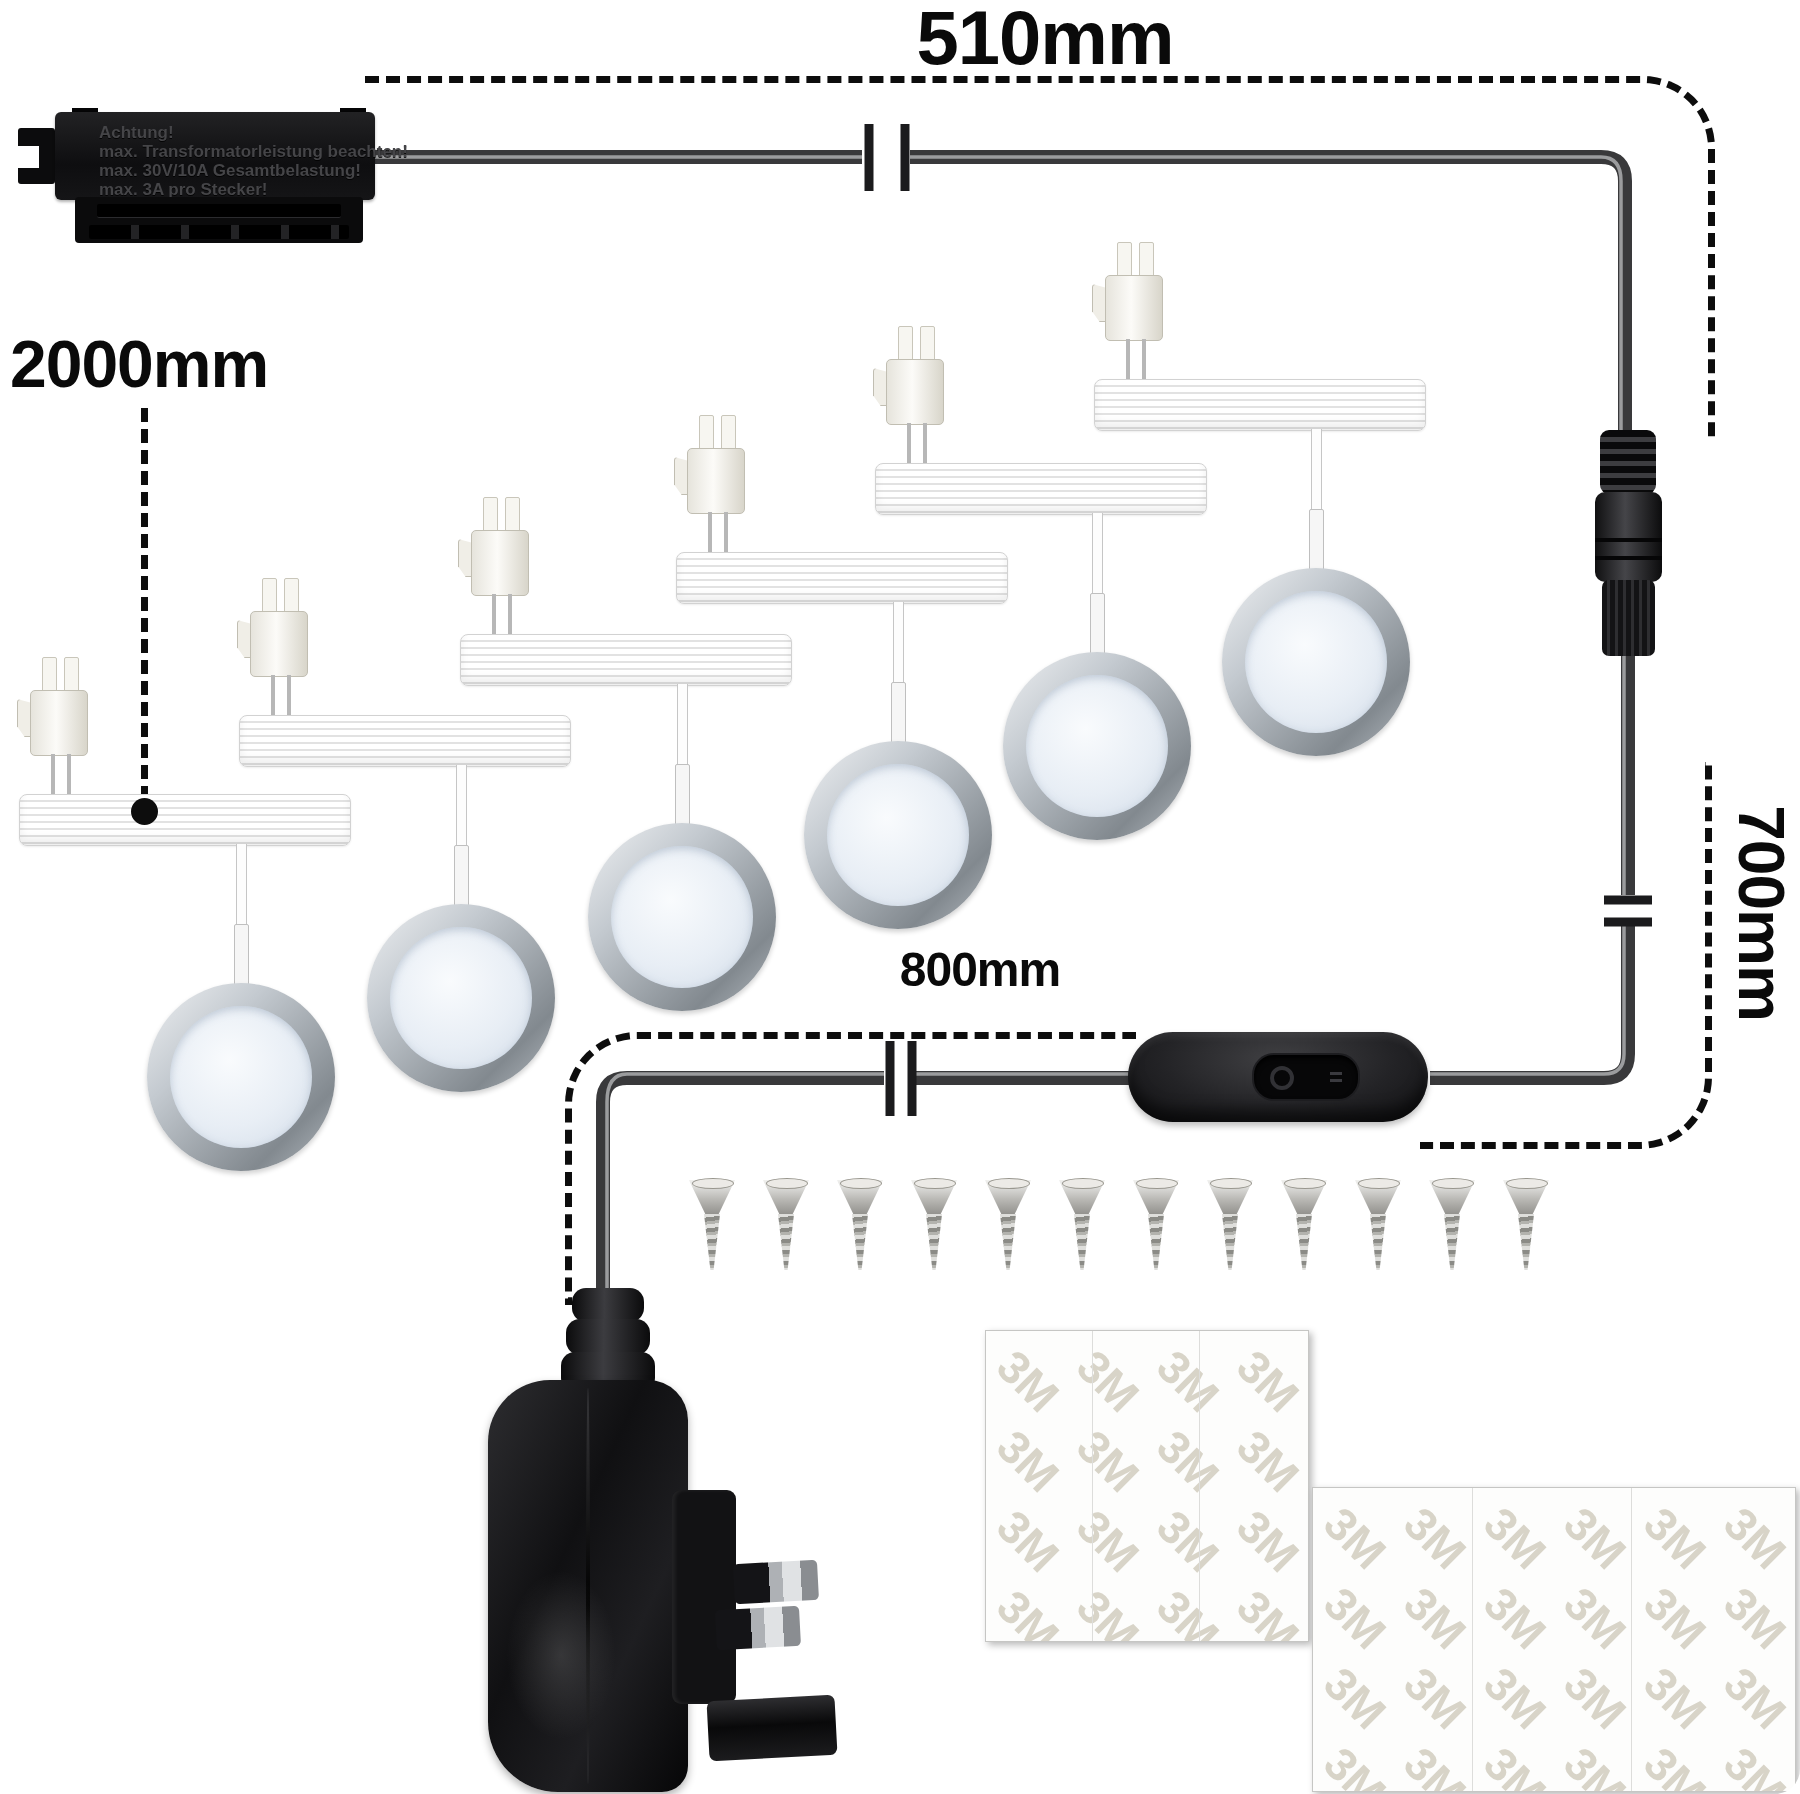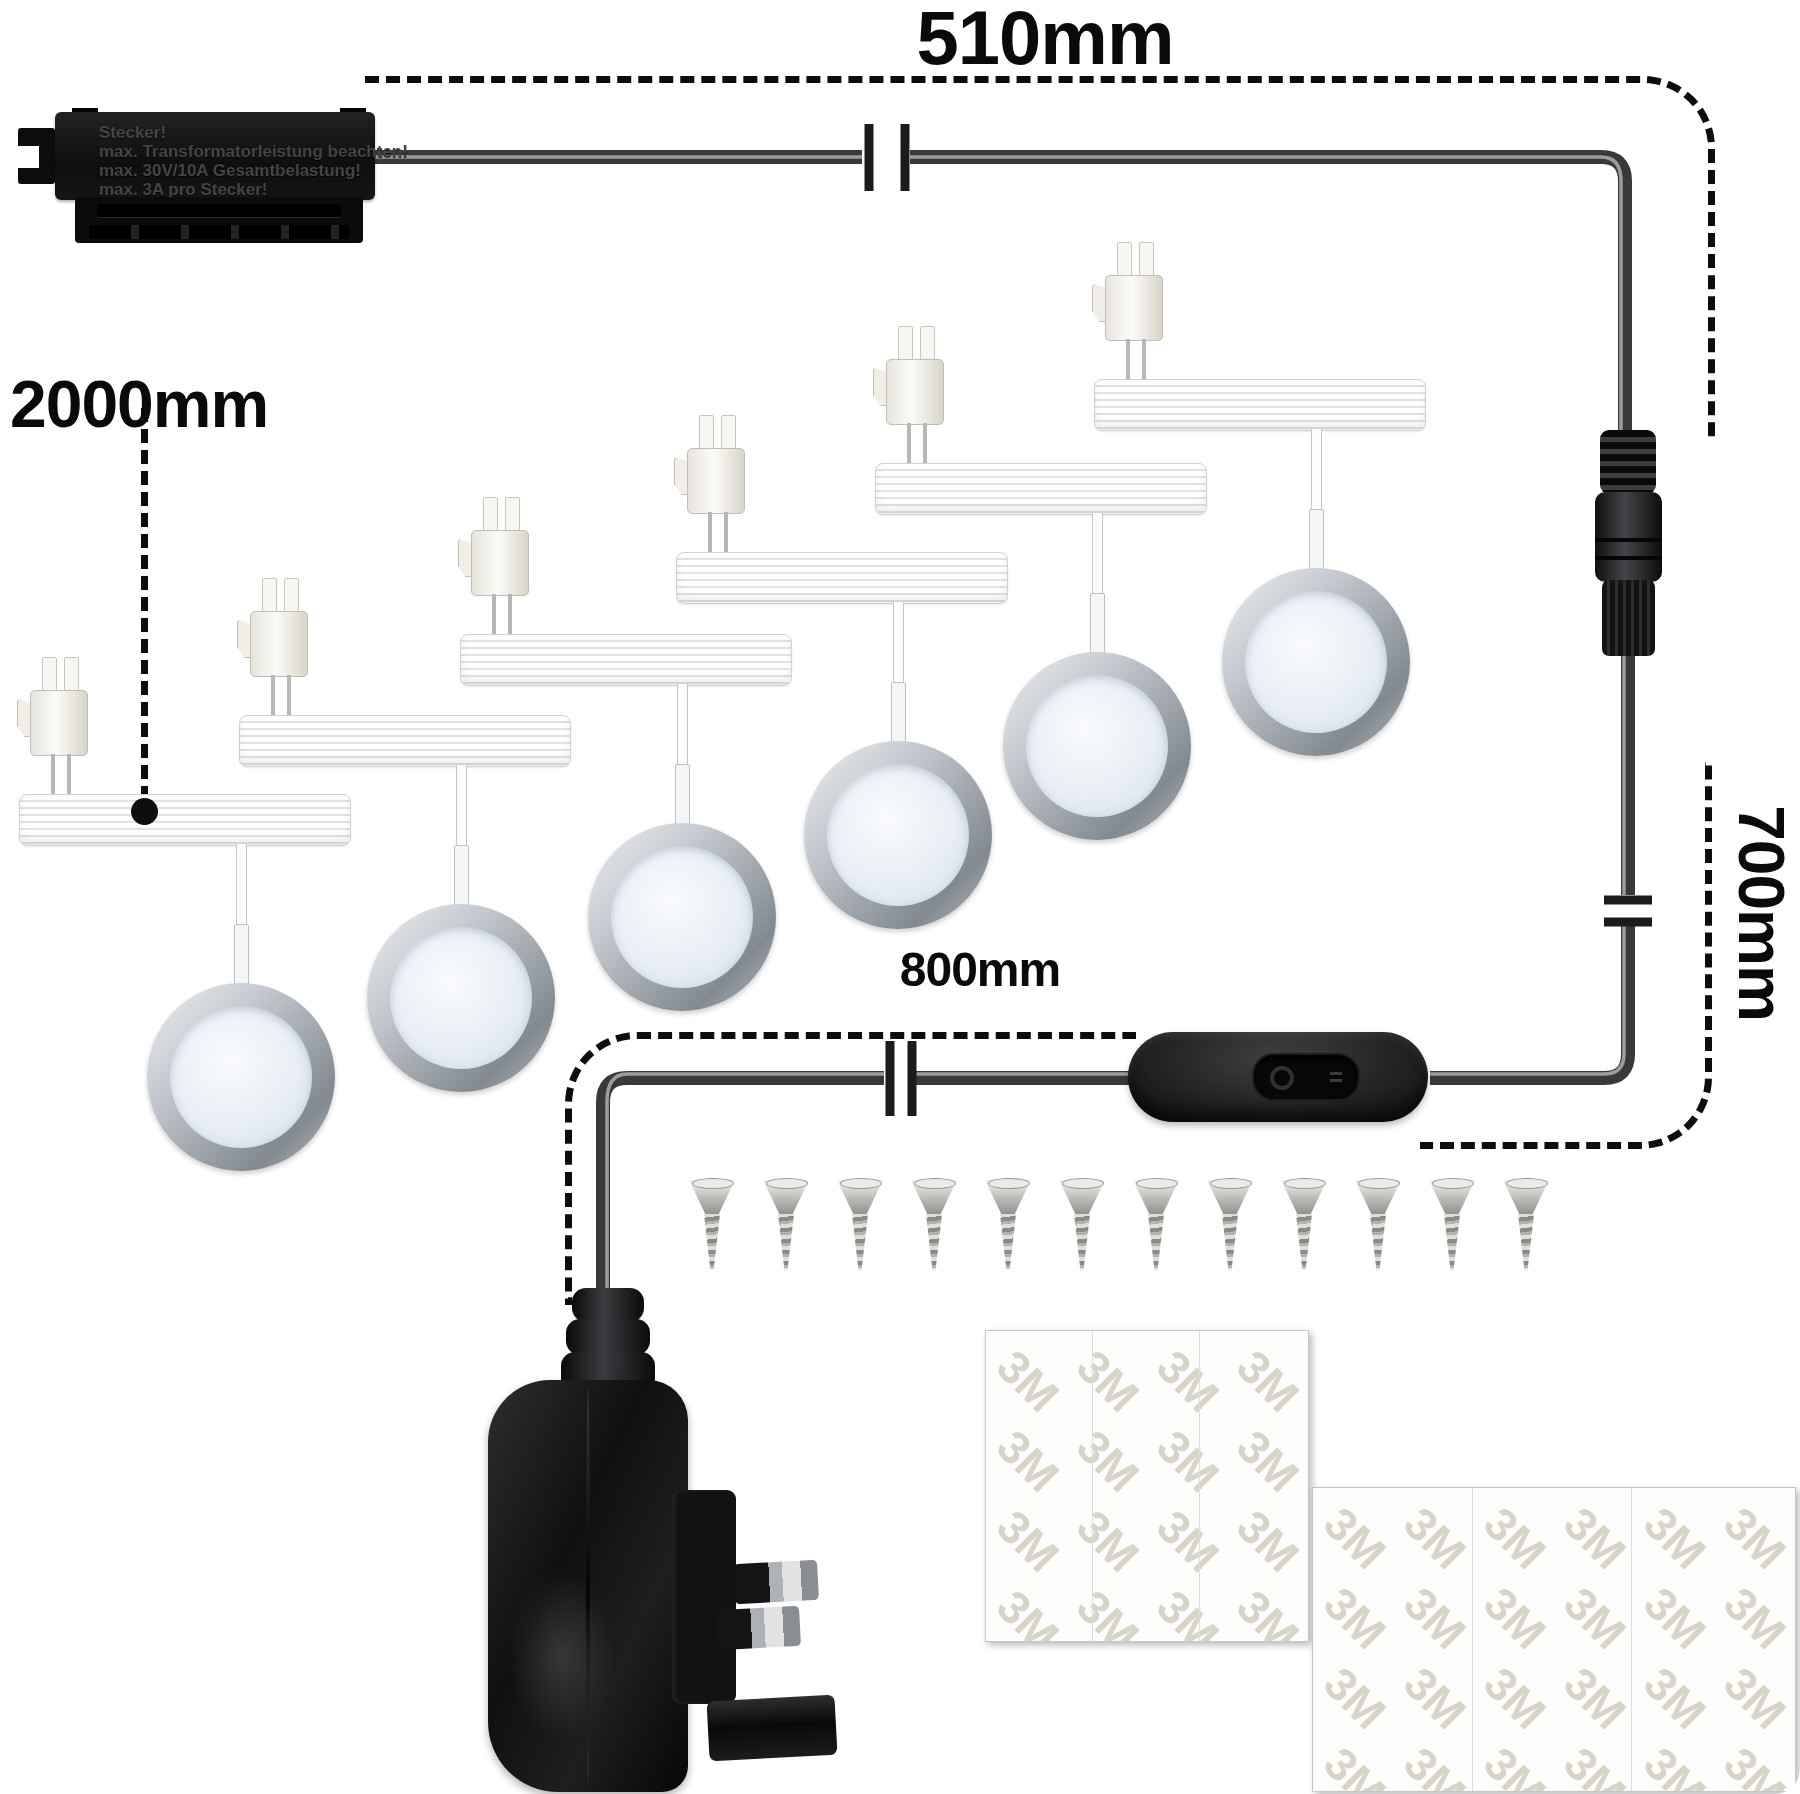--- a/index.html
+++ b/index.html
@@ -3,21 +3,21 @@
 <meta charset="utf-8">
 <style>
   html,body{margin:0;padding:0;background:#fff;}
   .canvas{position:relative;width:1800px;height:1794px;background:#fff;overflow:hidden;
           font-family:"Liberation Sans",sans-serif;border-radius:25px;}
   .abs{position:absolute;}
 
   
   .dim{position:absolute;font-weight:800;color:#0a0a0a;letter-spacing:-1px;white-space:nowrap;}
   .dim-top{left:845px;top:-6px;width:400px;font-size:76px;text-align:center;}
-  .dim-left{left:10px;top:326px;width:300px;font-size:66px;margin-top:40px;}
+  .dim-left{left:10px;top:326px;width:300px;font-size:66px;}
   .dim-bottom{left:830px;top:942px;width:300px;font-size:48px;text-align:center;}
   .dim-right{left:1798px;top:786px;width:254px;font-size:64px;text-align:center;
              transform:rotate(90deg);transform-origin:0 0;}
 
   
   .guide{position:absolute;border:0 dashed #0d0d0d;}
   .guide-510{left:365px;top:76px;width:1343px;height:356px;
              border-top-width:7px;border-right-width:7px;border-top-right-radius:72px;}
   .guide-700{left:1420px;top:762px;width:285px;height:380px;
              border-right-width:7px;border-bottom-width:7px;border-bottom-right-radius:72px;}
@@ -186,21 +186,21 @@
     </g>
   </svg>
 
   <div>
     <div class="abs box-tab" style="left:72px;"></div>
     <div class="abs box-tab" style="left:340px;"></div>
     <div class="abs box-hook"></div>
     <div class="abs box-hook-notch"></div>
     <div class="abs box-main">
       <div class="box-text">
-        <div>Stecker!</div>
+        <div>Achtung!</div>
         <div>max. Transformatorleistung beachten!</div>
         <div>max. 30V/10A Gesamtbelastung!</div>
         <div>max. 3A pro Stecker!</div>
       </div>
     </div>
     <div class="abs box-tray">
       <div class="tray-groove"></div>
       <div class="tray-slots"></div>
     </div>
   </div>

